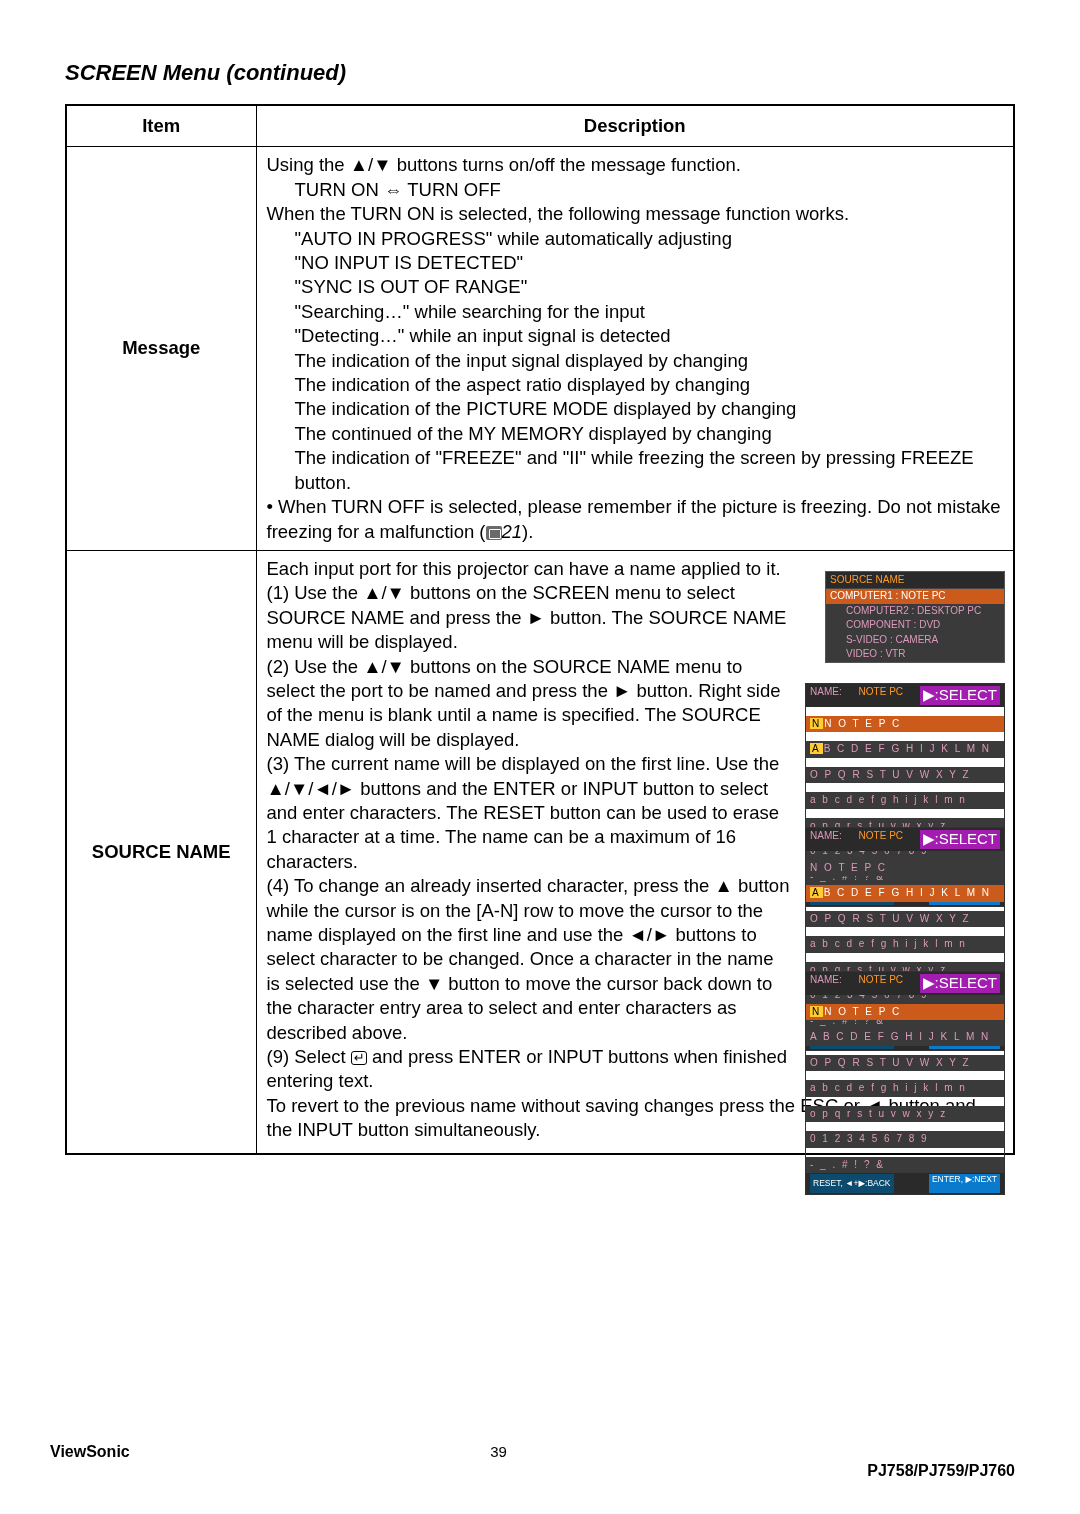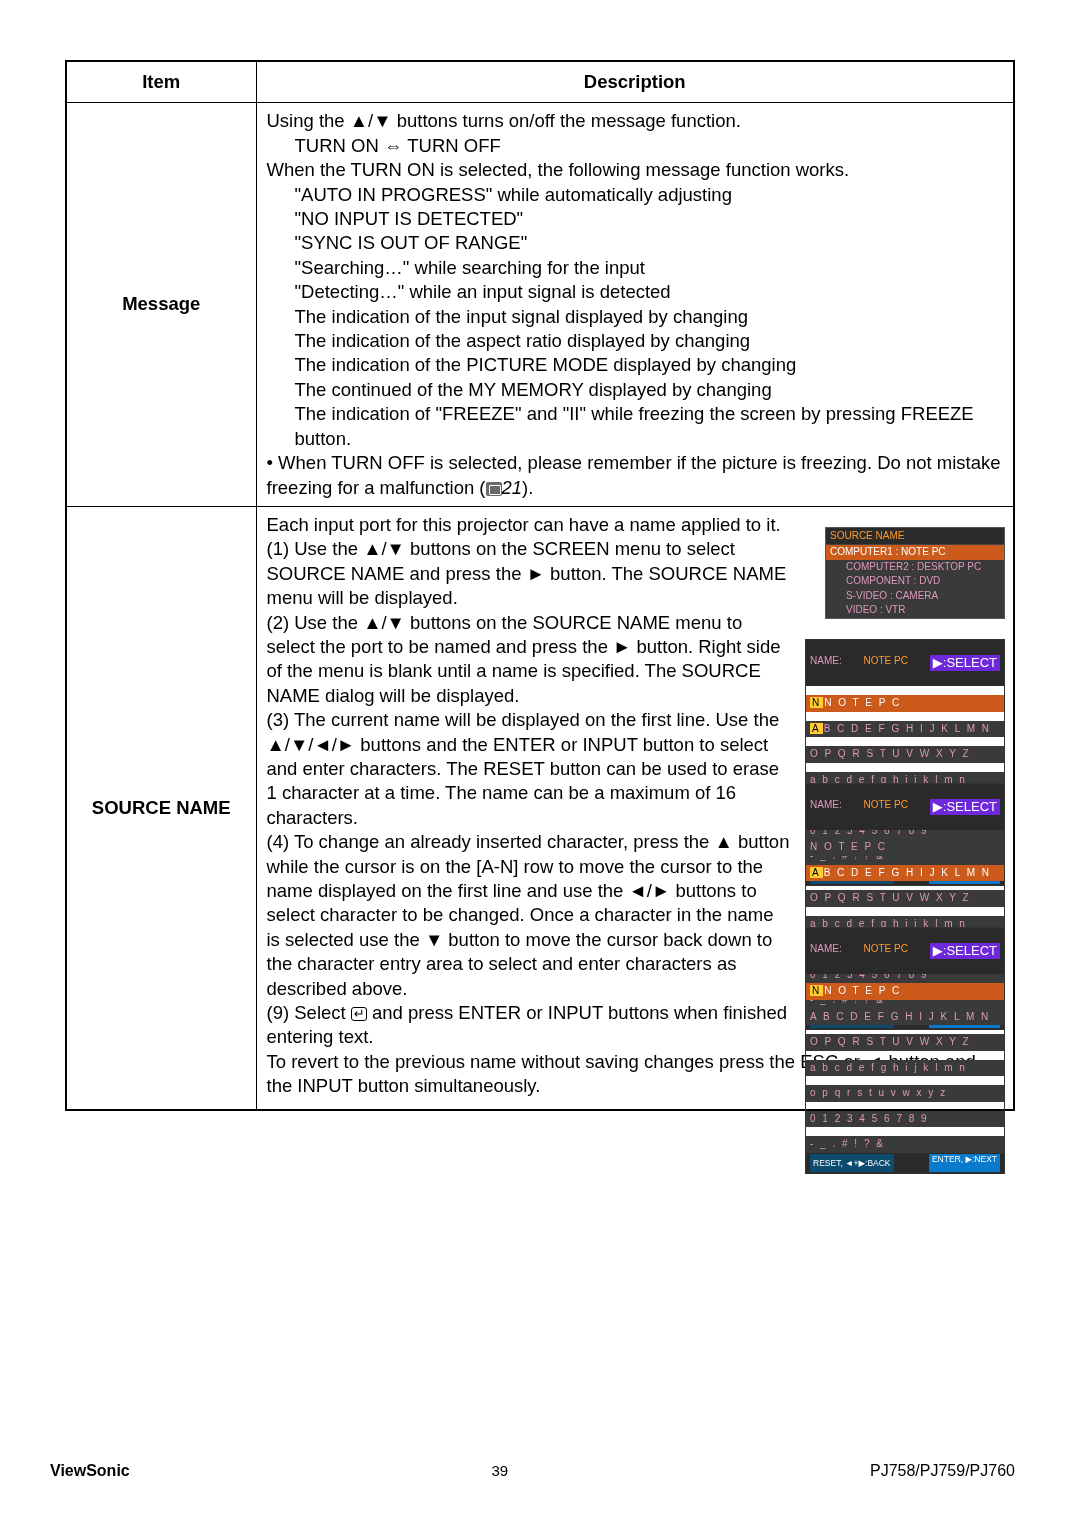--- a/index.html
+++ b/index.html
@@ -62,21 +62,21 @@
     left: 50px;
     right: 65px;
     display: flex;
     justify-content: space-between;
     align-items: flex-start;
     font-size: 16px;
     gap: 40px;
   }
   .footer .brand { font-weight: bold; }
   .footer .pnum { font-size: 15px; }
-  .footer .model { font-weight: normal; }
+  .footer .model { font-weight: bold; margin-top: 19px; }
   
   .osd {
     position: absolute;
     font-size: 10px;
     color: #fff;
     font-family: Arial, sans-serif;
     line-height: 1.25;
   }
   .osd-src {
     right: 8px; top: 20px; width: 180px;
@@ -85,25 +85,25 @@
   .osd-src .hdr {
     background: #2a2a2a; color:#ff9a2a; padding:2px 4px; font-size:10px;
     border-bottom:1px solid #444;
   }
   .osd-src .rowsel { background:#cc5a1a; color:#fff; padding:1px 4px; }
   .osd-src .row { background:#3a3a3a; color:#d9b; padding:1px 20px; }
   .osd-name {
     width: 200px; border:1px solid #333;
   }
   .osd-name .nhdr {
-    background:#2a2a2a; padding:15px 4px; display:flex; justify-content:space-between;
+    background:#2a2a2a; padding:2px 4px; display:flex; justify-content:space-between;
   }
   .osd-name .nhdr .lab { color:#d9b; }
   .osd-name .nhdr .val { color:#ff9a2a; }
-  .osd-name .nhdr .sel { background:#6d28d9; color:#fff; padding:0 3px; font-size:13px; }
+  .osd-name .nhdr .sel { background:#a21caf; color:#fff; padding:0 3px; font-size:15px; }
   .osd-name .line {
     background:#3a3a3a; padding:2px 4px; letter-spacing:2px; color:#d9b; font-size:10px;margin-top:9px;
   }
   .osd-name .line1 { background:#cc5a1a; color:#fff; }
   .osd-name .cur { background:#ffcc33; color:#000; padding:0 2px; margin-right:1px;}
   .osd-name .ft {
     background:#2a2a2a; display:flex; justify-content:space-between; padding:1px 4px;
     font-size:8.5px;
   }
   .osd-name .ft .rst { background:#0c4a6e; padding:4px 3px; }
@@ -126,20 +126,21 @@
   .enter-ico::after{
     content:"↵"; position:absolute; left:2px; top:-3px; font-size:13px;
   }
   .desc-cell p { margin:0; }
   .row2-left { padding-right: 212px; display:block; }
 </style>
 </head>
 <body>
 
 <div class="page">
+  <div class="title">SCREEN Menu (continued)</div>
 
   <table class="main">
     <tbody>
         <tr>
       <th class="item-col">Item</th>
       <th>Description</th>
     </tr>
 
     <tr>
       <td class="item-col">Message</td>

